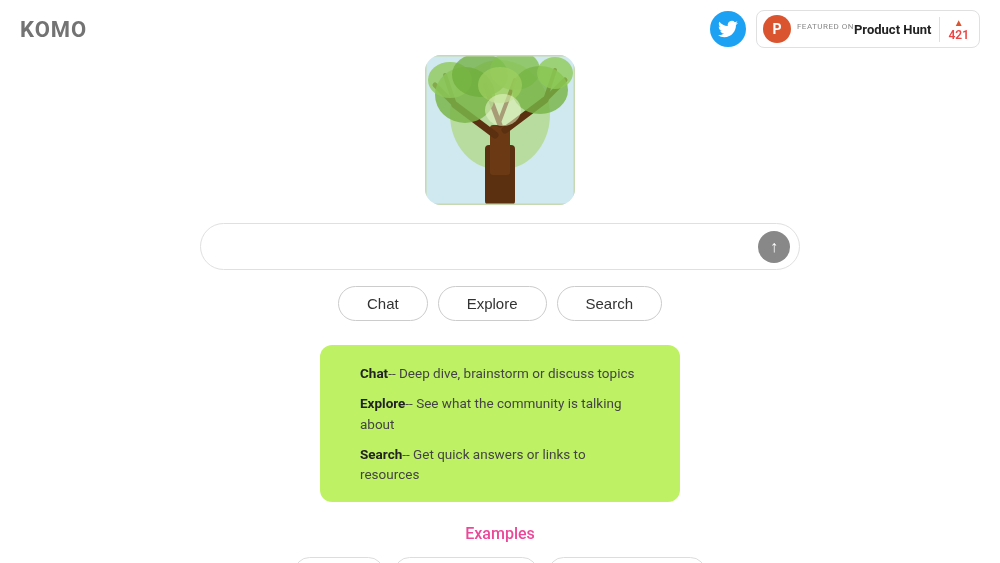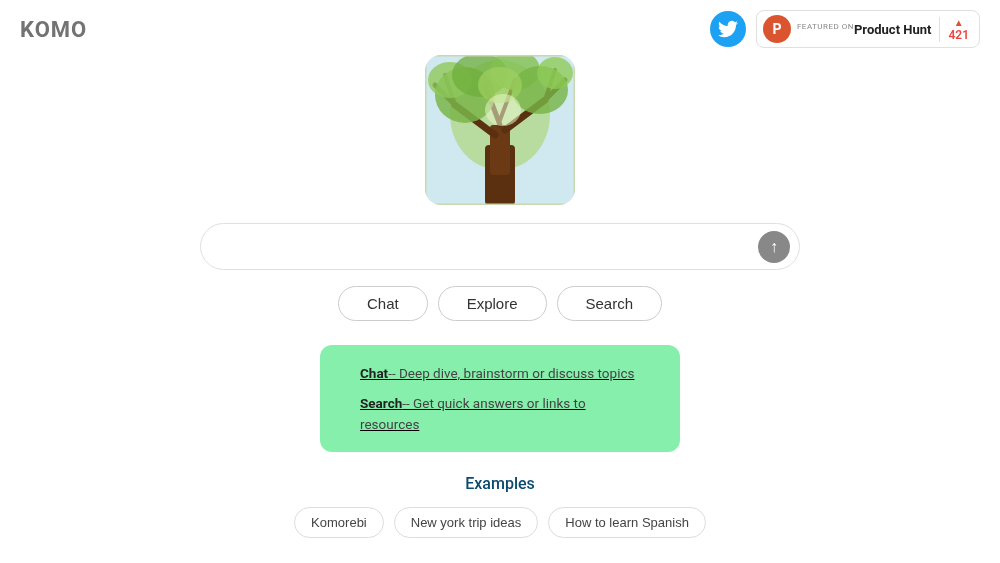--- a/index.html
+++ b/index.html
@@ -197,26 +197,25 @@
       border-radius: 20px;
       background: #fff;
       font-size: 15px;
       color: #333;
       cursor: pointer;
       font-weight: 400;
     }
 
     
     .info-box {
-      background: #86efac;
+      background: #bef264;
       border-radius: 12px;
       padding: 18px 40px;
       width: 360px;
       margin-bottom: 22px;
-      text-decoration: underline;
     }
 
     .info-line {
       font-size: 13.5px;
       color: #444;
       margin-bottom: 10px;
       line-height: 1.5;
     }
 
     .info-line:last-child {
@@ -224,21 +223,21 @@
     }
 
     .info-label {
       font-weight: 700;
       color: #222;
     }
 
     
     .examples-title {
       font-size: 16px;
-      color: #0c4a6e;
+      color: #ec4899;
       margin-bottom: 14px;
       font-weight: 500;
     }
 
     .examples-chips {
       display: flex;
       flex-wrap: wrap;
       gap: 10px;
       justify-content: center;
       width: 600px;
@@ -329,20 +328,23 @@
     <button class="tab-btn">Chat</button>
     <button class="tab-btn">Explore</button>
     <button class="tab-btn">Search</button>
   </div>
 
   <div class="info-box">
     <div class="info-line">
       <span class="info-label">Chat</span><span>-- Deep dive, brainstorm or discuss topics</span>
     </div>
     <div class="info-line">
+      <span class="info-label">Explore</span><span>-- See what the community is talking about</span>
+    </div>
+    <div class="info-line">
       <span class="info-label">Search</span><span>-- Get quick answers or links to resources</span>
     </div>
   </div>
 
   <div class="examples-title">Examples</div>
   <div class="examples-chips">
     <button class="chip">Komorebi</button>
     <button class="chip">New york trip ideas</button>
     <button class="chip">How to learn Spanish</button>
 

